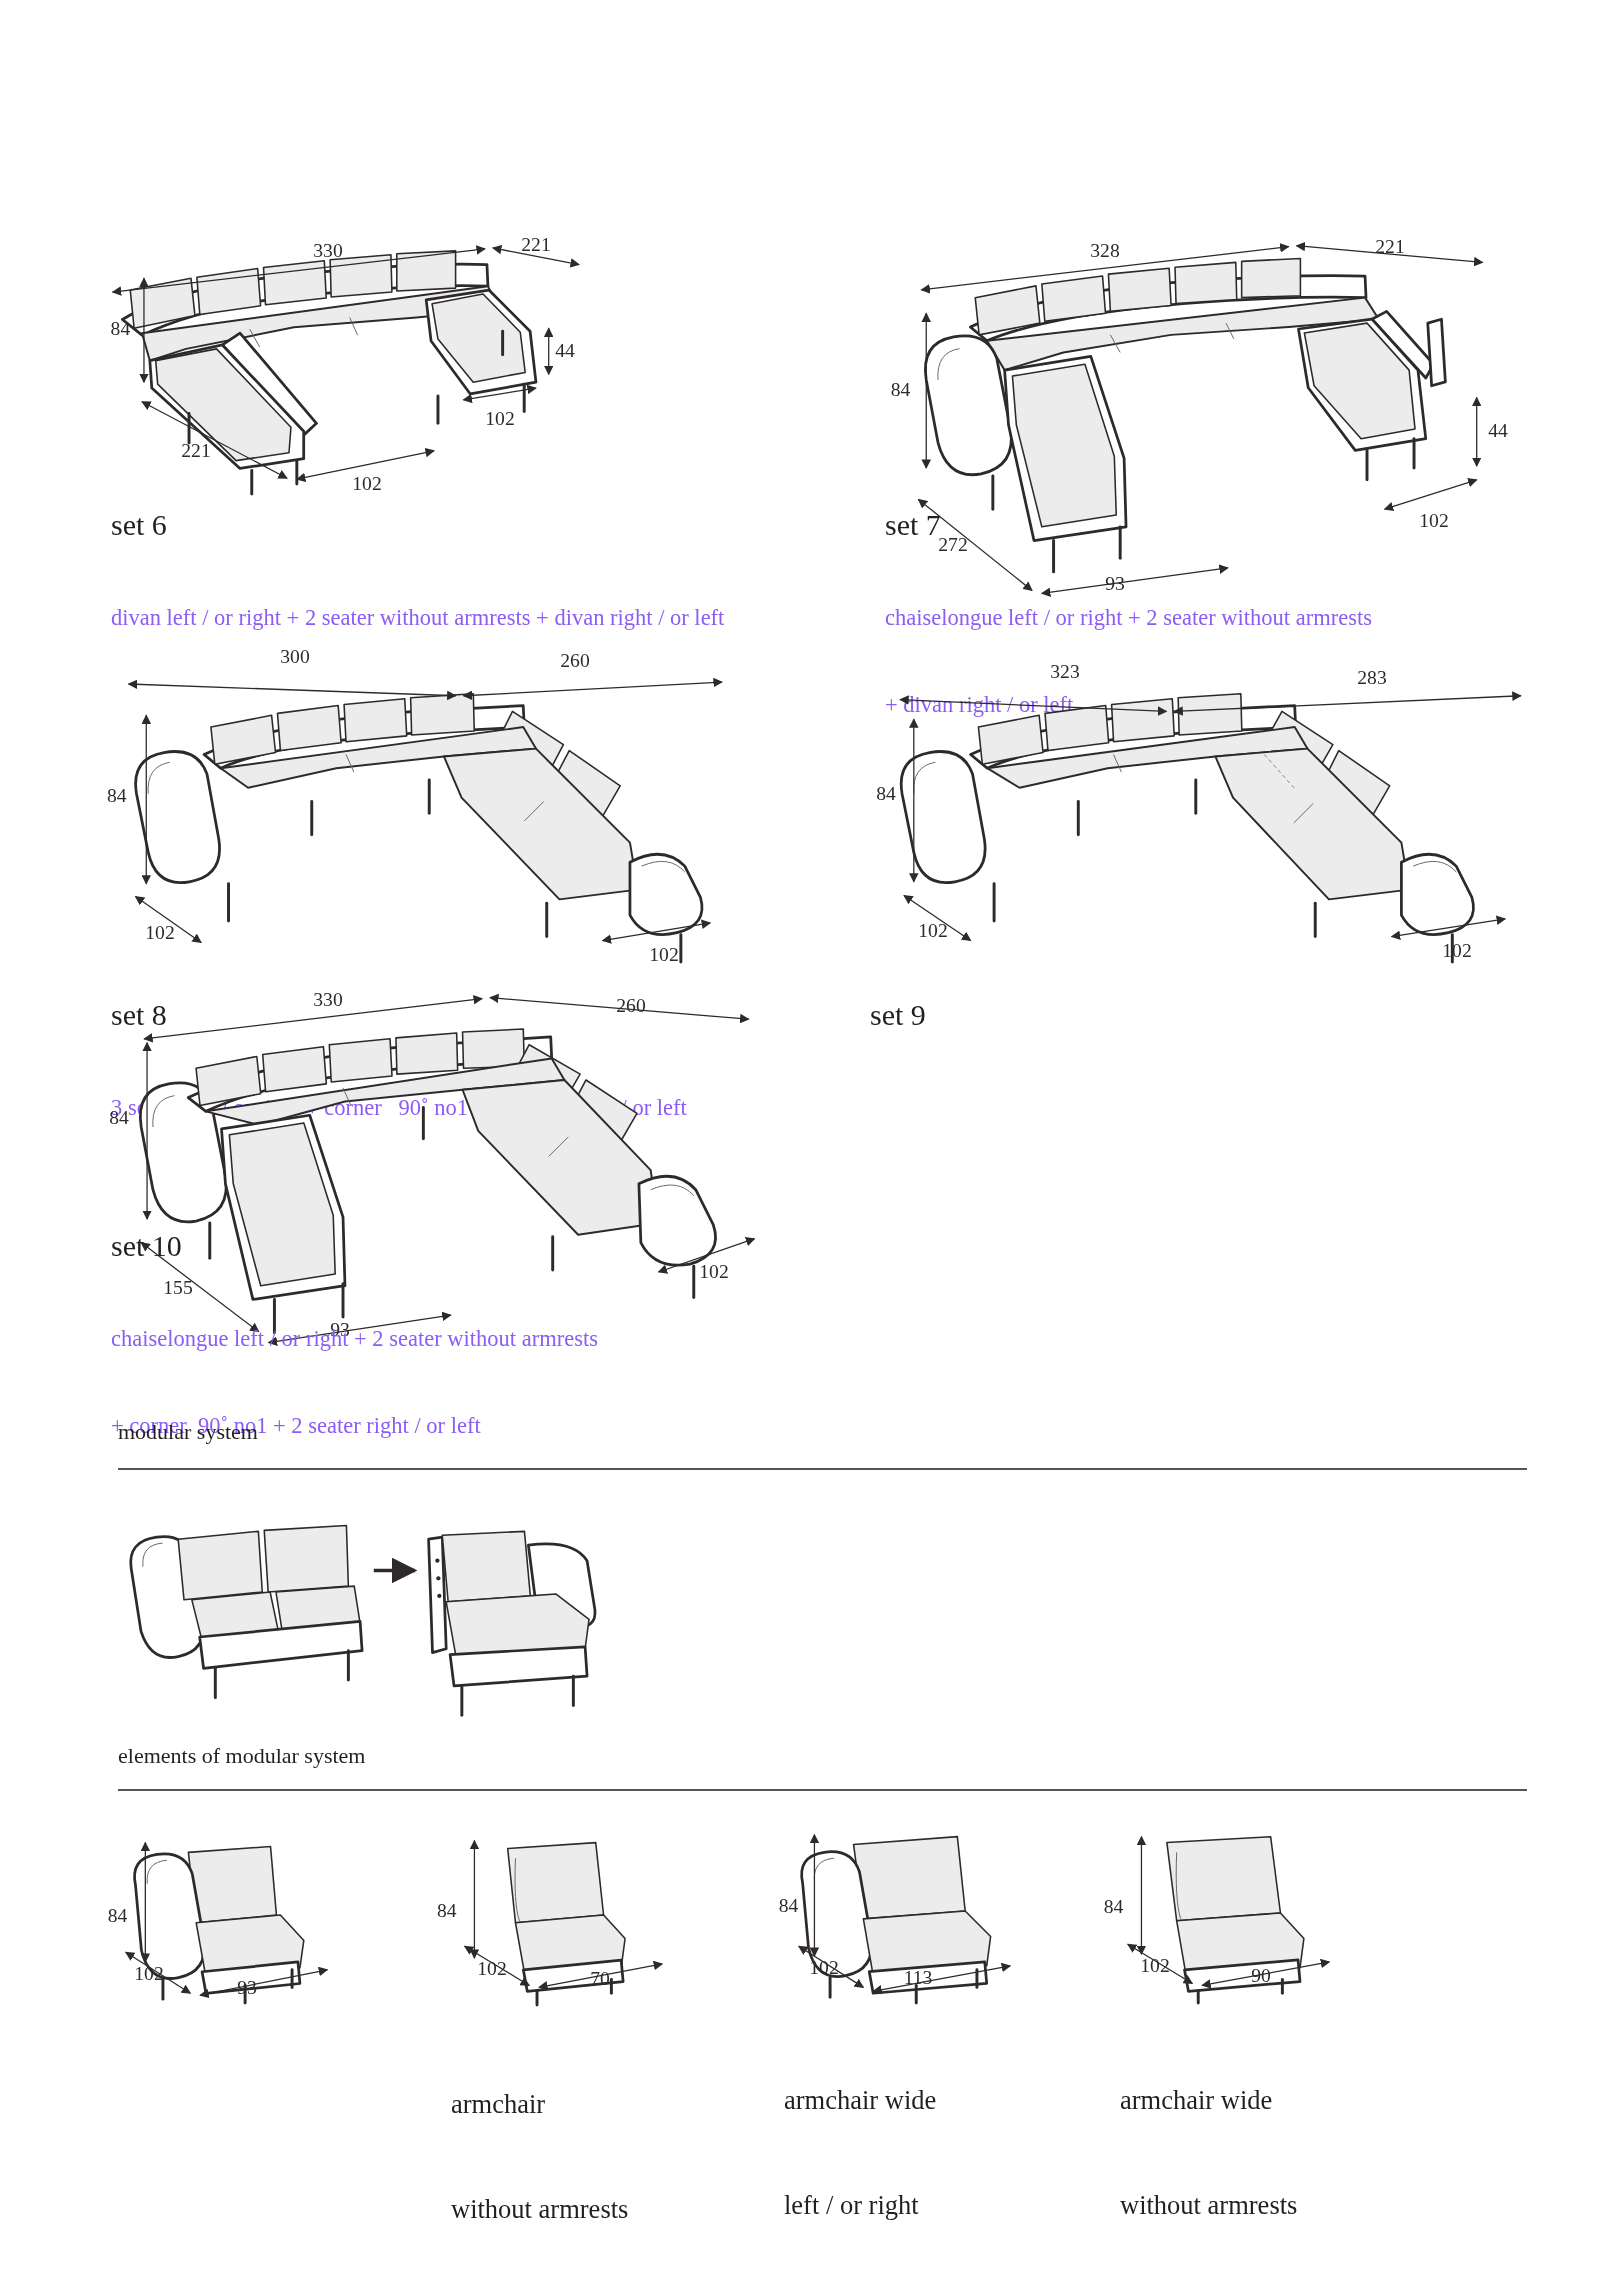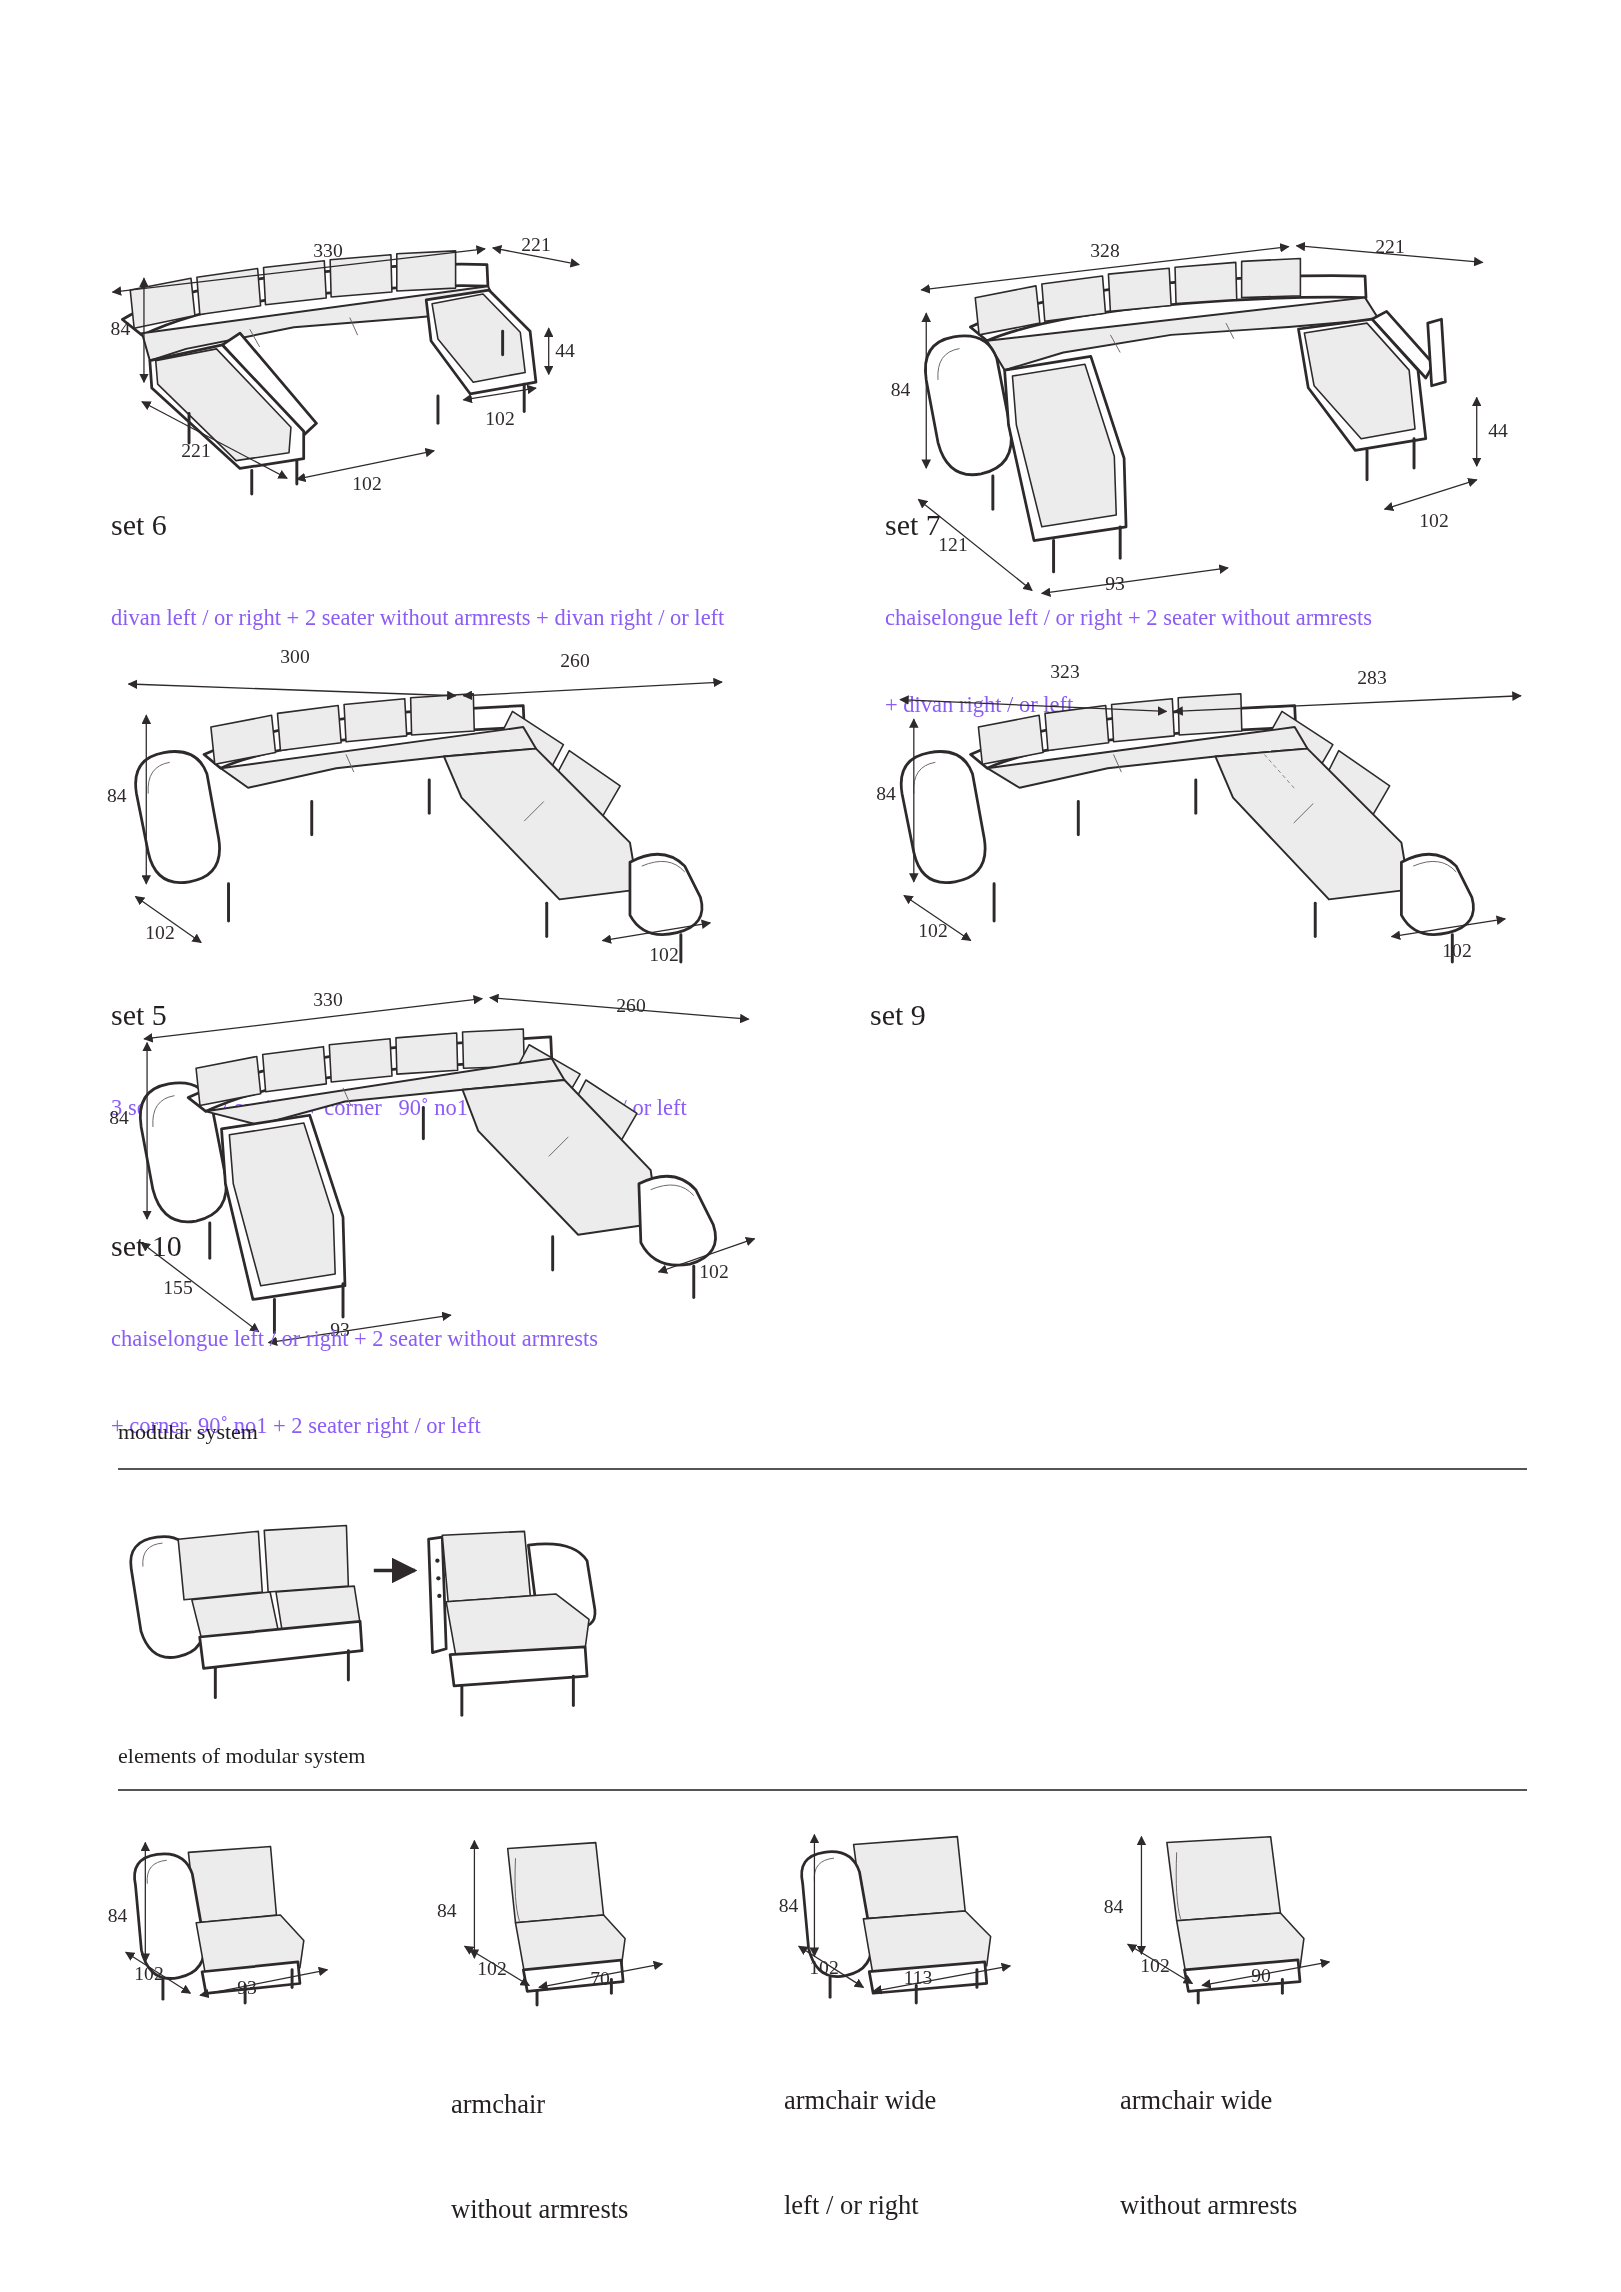--- a/index.html
+++ b/index.html
@@ -119,21 +119,21 @@
         <line class="dl" x1="50" y1="82" x2="50" y2="240" marker-start="url(#ah)" marker-end="url(#ah)"></line>
         <line class="dl" x1="42" y1="272" x2="158" y2="365" marker-start="url(#ah)" marker-end="url(#ah)"></line>
         <line class="dl" x1="168" y1="368" x2="358" y2="342" marker-start="url(#ah)" marker-end="url(#ah)"></line>
         <line class="dl" x1="612" y1="168" x2="612" y2="238" marker-start="url(#ah)" marker-end="url(#ah)"></line>
         <line class="dl" x1="518" y1="282" x2="612" y2="252" marker-start="url(#ah)" marker-end="url(#ah)"></line>
       </g>
     </svg>
     <span class="dim" style="left:228px;top:17.6px">328</span>
     <span class="dim" style="left:513px;top:13.7px">221</span>
     <span class="dim" style="left:23.5px;top:157px">84</span>
-    <span class="dim" style="left:76px;top:312px">121</span>
+    <span class="dim" style="left:76px;top:312px">272</span>
     <span class="dim" style="left:238px;top:351px">93</span>
     <span class="dim" style="left:621px;top:198px">44</span>
     <span class="dim" style="left:557px;top:288px">102</span>
   </section>
   <h2 class="set-title" style="left:885px;top:508px">set 7</h2>
   <p class="set-desc" style="left:885px;top:545px">
     <span>chaiselongue left / or right + 2 seater without armrests</span>
     <span>+ divan right / or left</span>
   </p>
 
@@ -170,21 +170,21 @@
         <line class="dl" x1="35" y1="265" x2="102" y2="312" marker-start="url(#ah)" marker-end="url(#ah)"></line>
         <line class="dl" x1="512" y1="310" x2="622" y2="292" marker-start="url(#ah)" marker-end="url(#ah)"></line>
       </g>
     </svg>
     <span class="dim" style="left:194px;top:19.6px">300</span>
     <span class="dim" style="left:474px;top:23.5px">260</span>
     <span class="dim" style="left:15.7px;top:159px">84</span>
     <span class="dim" style="left:59px;top:296px">102</span>
     <span class="dim" style="left:563px;top:318px">102</span>
   </section>
-  <h2 class="set-title" style="left:111px;top:998px">set 5</h2>
+  <h2 class="set-title" style="left:111px;top:998px">set 8</h2>
   <p class="set-desc" style="left:111px;top:1035px">
     <span>3 seater left / or right + corner   90˚ no1  + 2 seater right / or left</span>
   </p>
 
   <section class="blk" style="left:843px;top:637px;width:686px;height:328px">
     <svg width="686" height="328" viewBox="0 0 700 335">
       <g>
         <path class="o" d="M60,160 Q54,124 88,118 Q122,112 132,140 L144,206 Q150,244 114,250 Q80,256 72,220 Z"></path>
         <path class="t" d="M72,160 Q70,132 94,128"></path>
         <path class="o" d="M130,120 C185,95 265,82 345,76 L461,70 L462,92 L347,98 C267,104 191,114 147,134 Z"></path>

